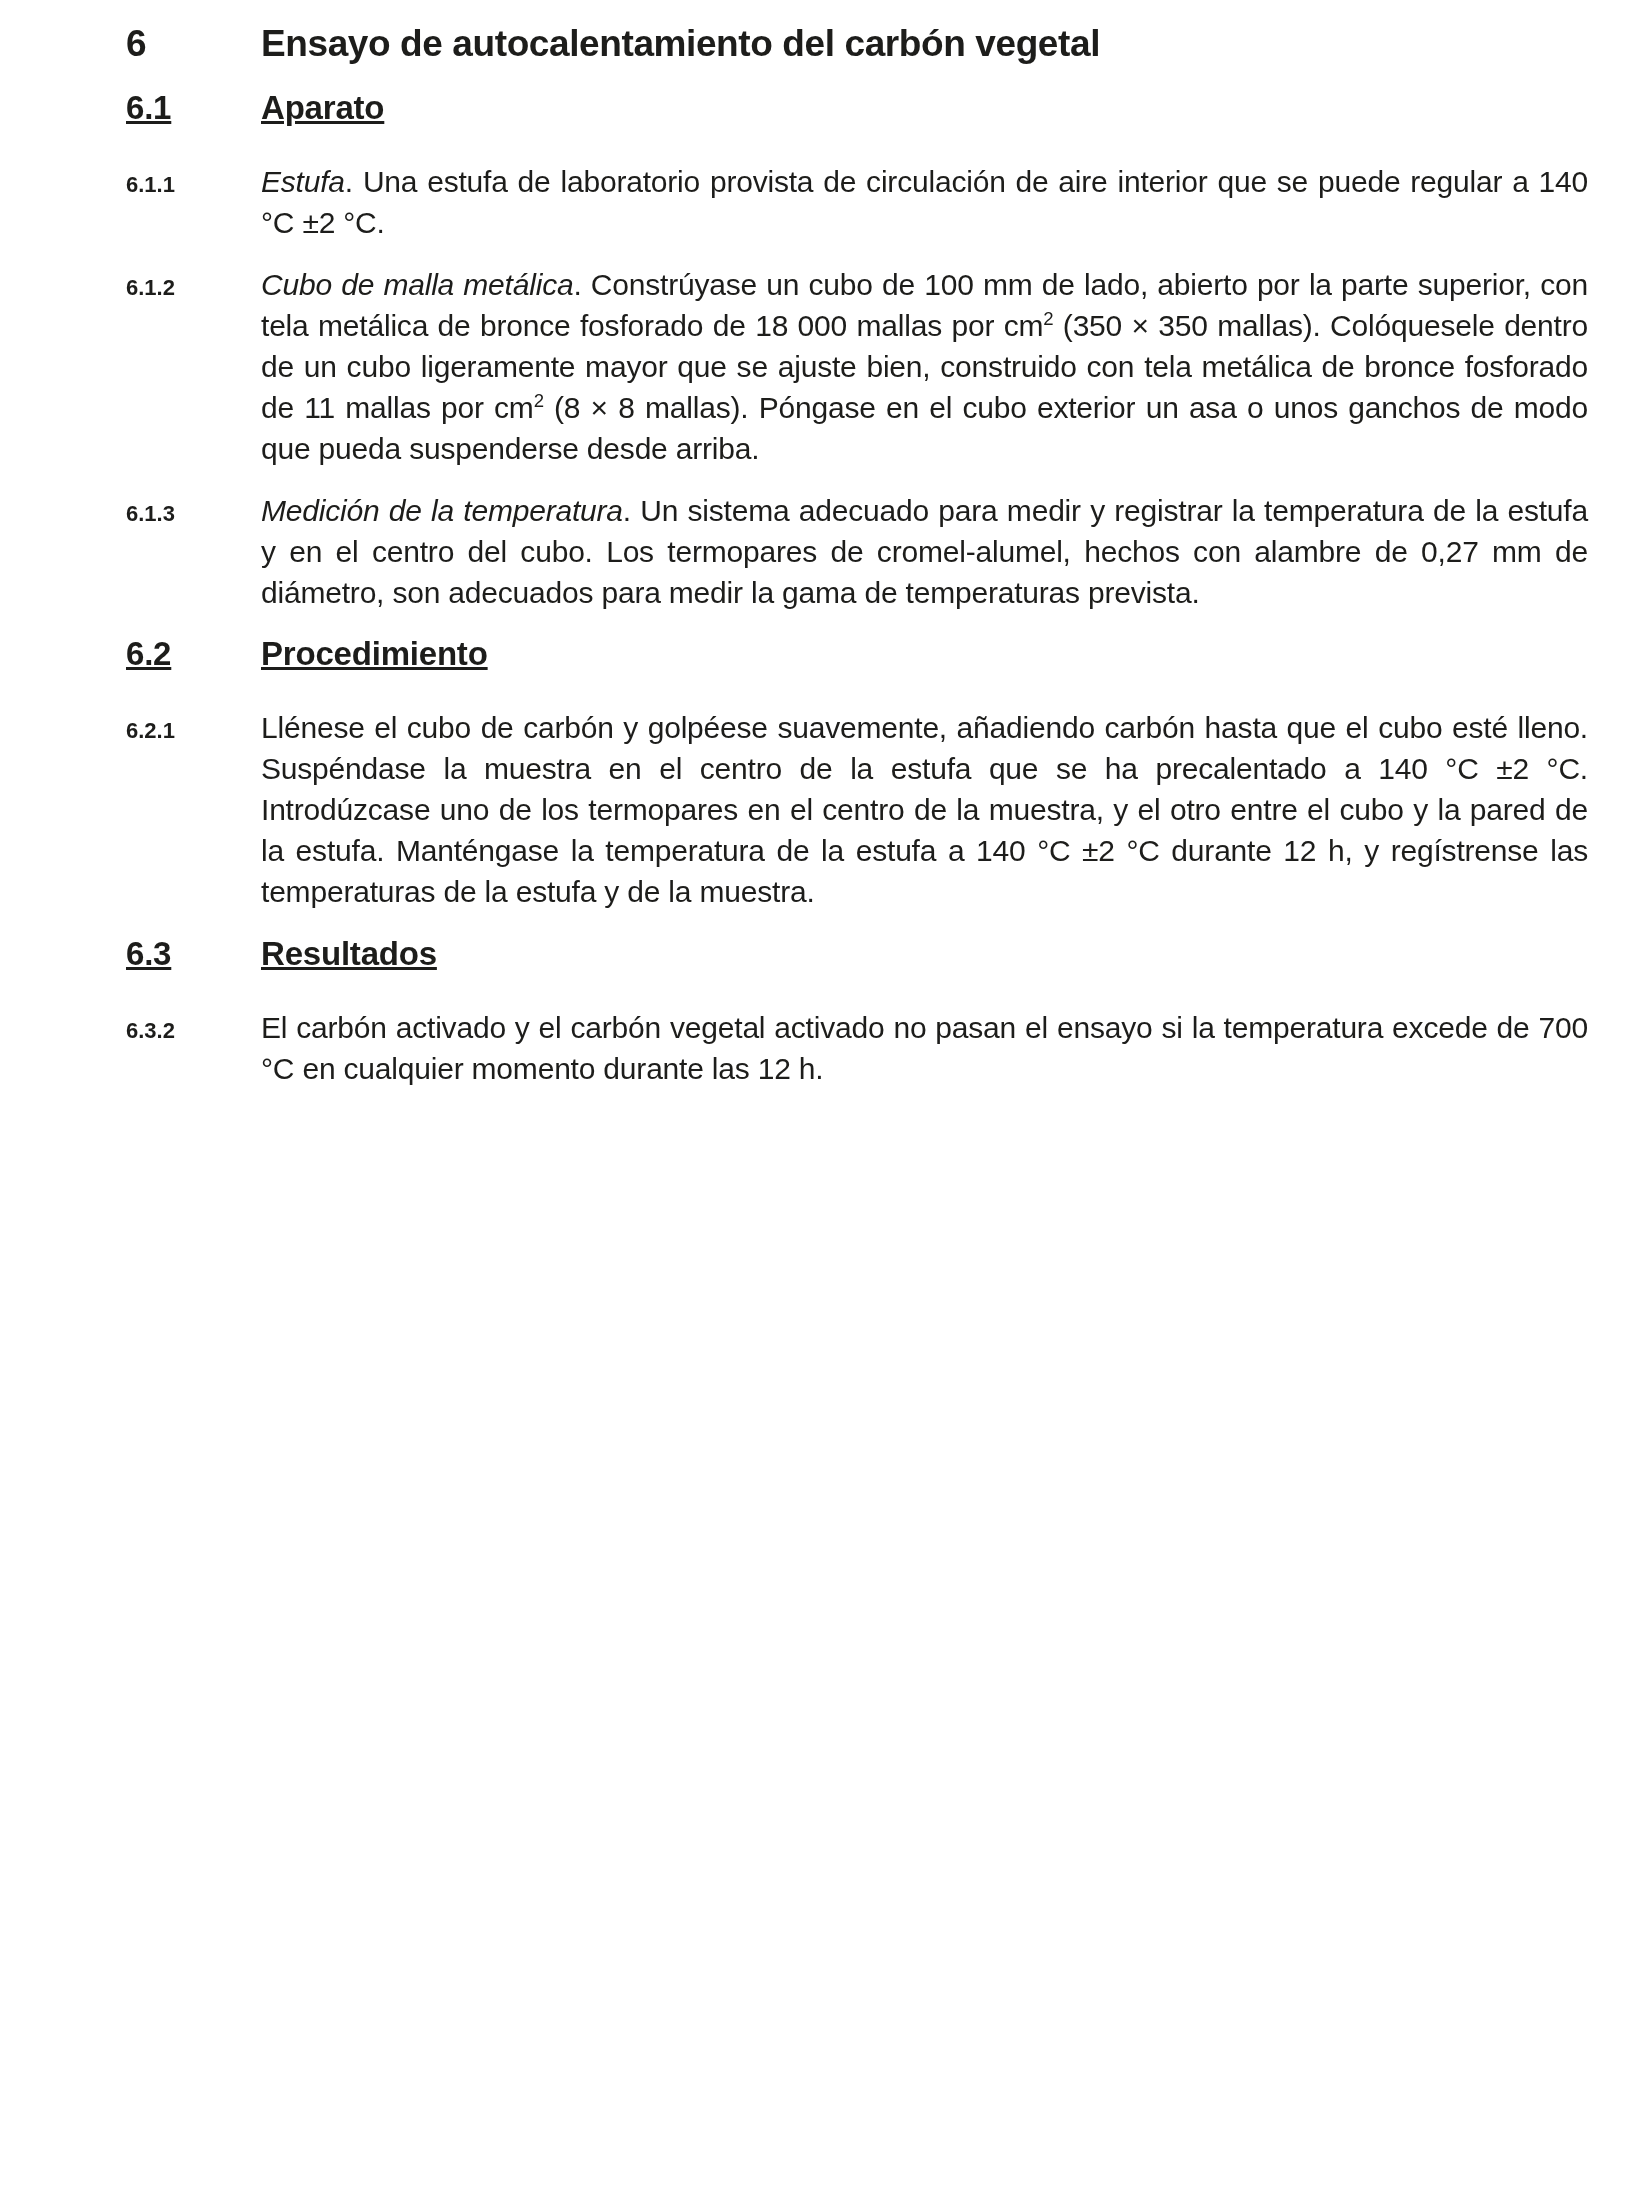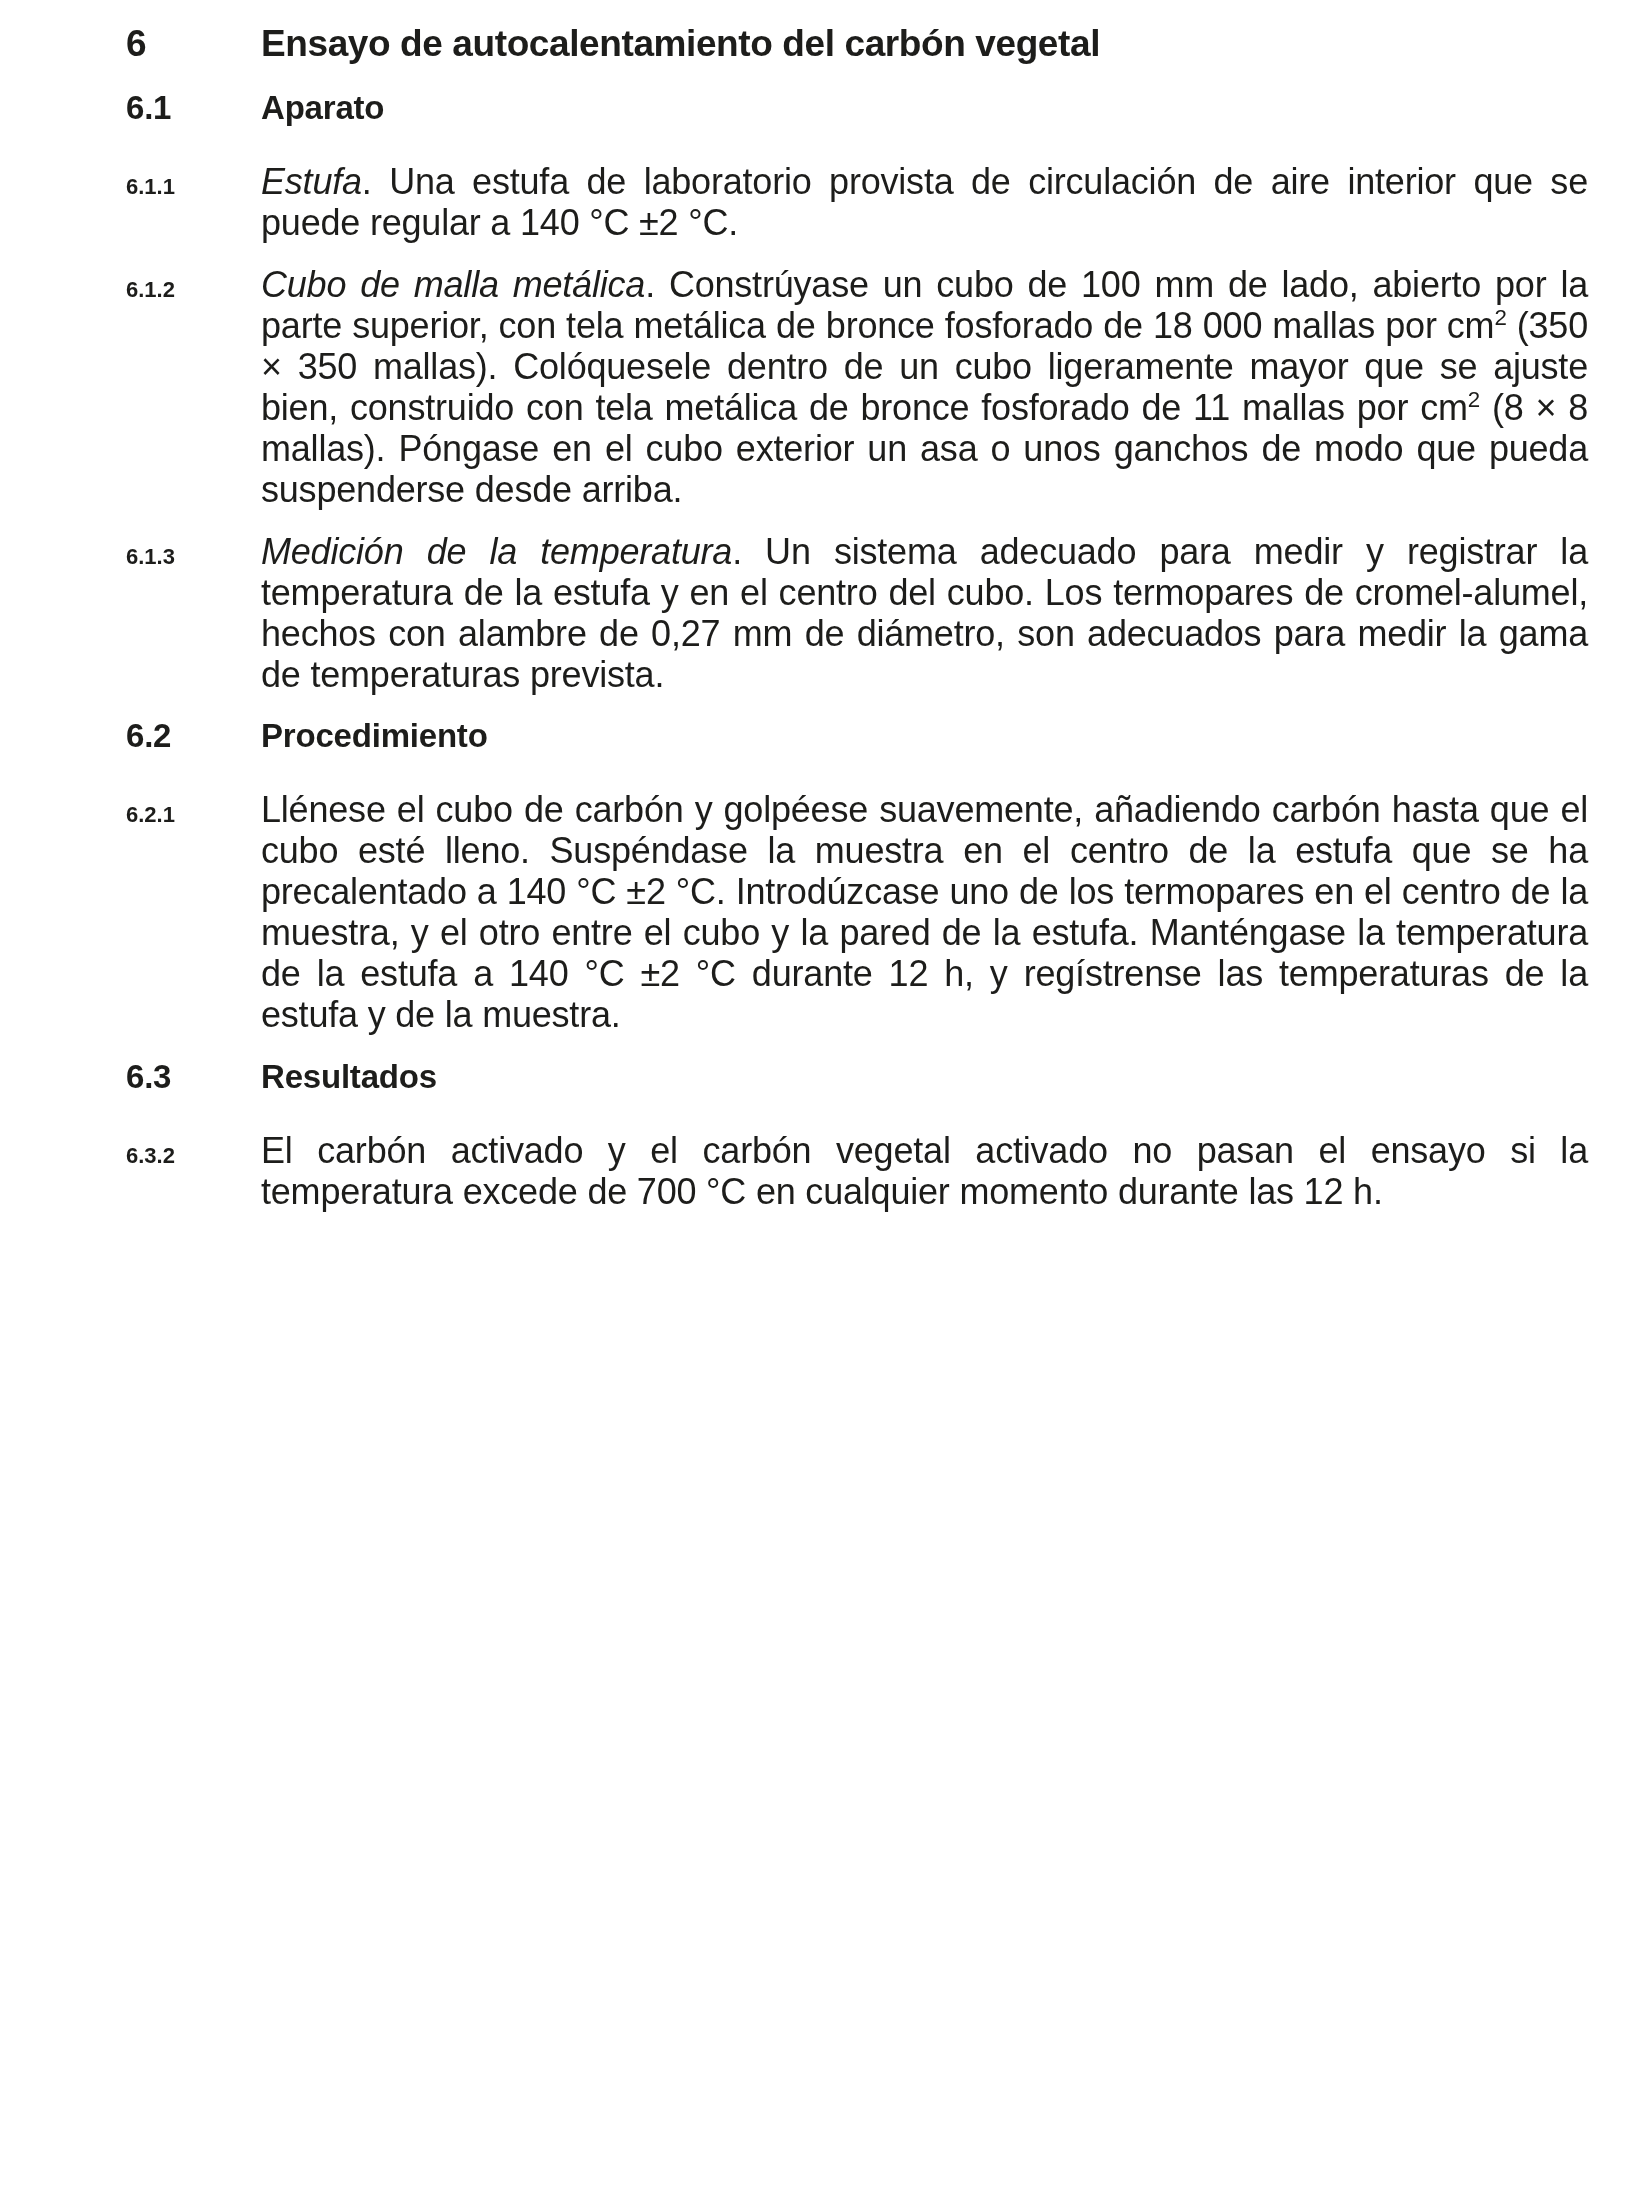--- a/index.html
+++ b/index.html
@@ -31,30 +31,31 @@
     letter-spacing: -0.4px;
   }
 
   
   .h2 { margin-top: 20.7px; margin-bottom: 33px; }
   .h2 .num, .h2 .txt {
     font-size: 33px;
     line-height: 41px;
     font-weight: 700;
     letter-spacing: -0.2px;
+    text-decoration: underline;
   }
 
   
   .clause { margin-bottom: 20.7px; }
   .clause .num {
     font-size: 22px;
     line-height: 41px;
   }
   .clause .body {
-    font-size: 36px;
+    font-size: 30px;
     line-height: 41px;
     text-align: justify;
     letter-spacing: -0.2px;
   }
   .i { font-style: italic; }
   sup.sp {
     font-size: 62%;
     line-height: 0;
     vertical-align: super;
   }

